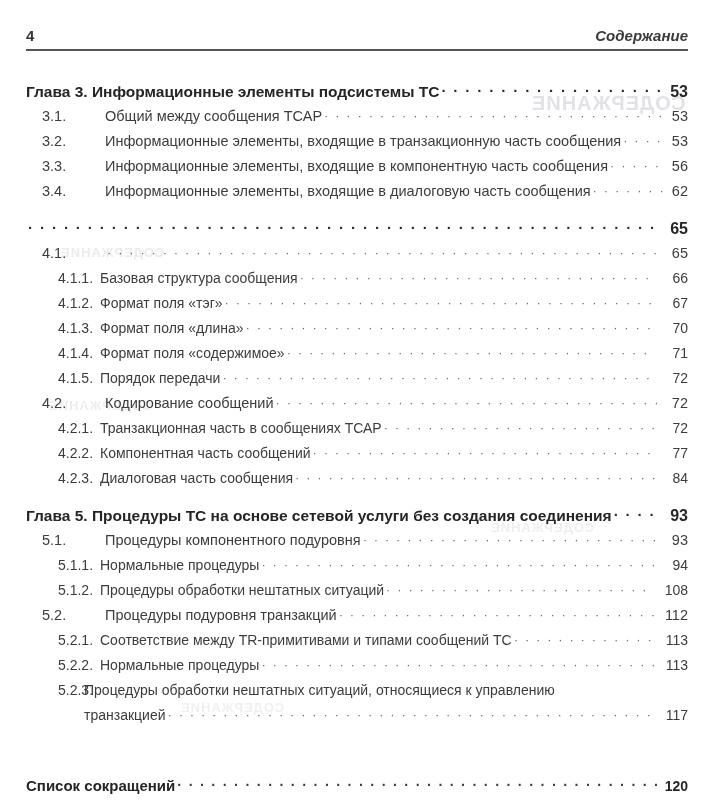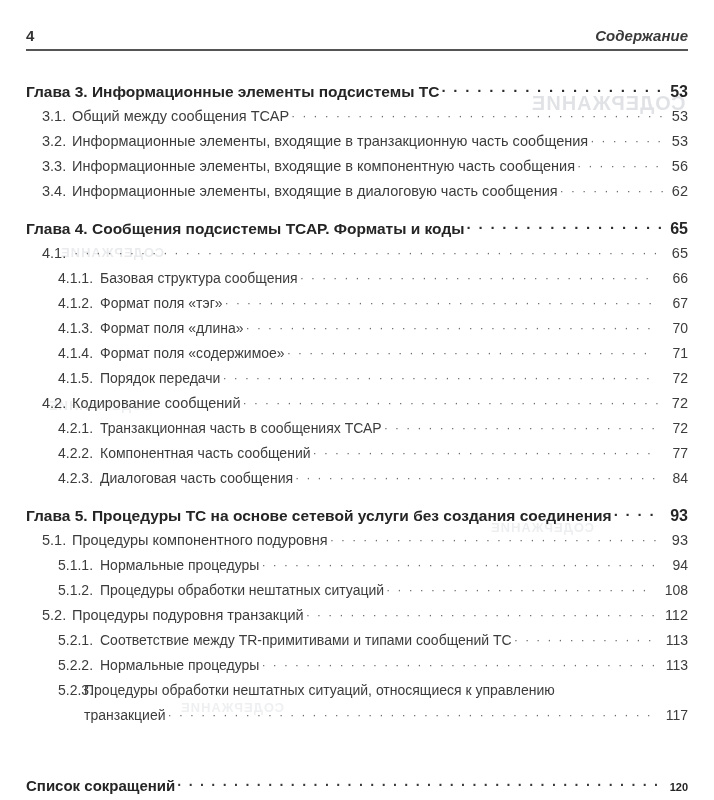--- a/index.html
+++ b/index.html
@@ -123,21 +123,21 @@
   .lvl-chapter .pg { color: #252525; }
   .lvl-chapter .leader {
     font-weight: bold;
     color: #2d2d2d;
     letter-spacing: 1.4px;
     font-size: 15px;
   }
   .lvl-chapter .pg { font-size: 16px; min-width: 26px; }
 
   
-  .lvl-section { font-size: 14.5px; }
+  .lvl-section { font-size: 14.5px; gap: 33px; }
   .lvl-section .num { width: 46px; padding-left: 16px; }
   .lvl-section .pg  { min-width: 24px; }
 
   
   .lvl-sub { font-size: 14px; gap: 16px; }
   .lvl-sub .num { width: 58px; padding-left: 32px; }
   .lvl-sub .pg  { min-width: 24px; margin-left: 8px; }
 
   
   .lvl-back {
@@ -145,21 +145,21 @@
     font-weight: bold;
     margin-top: 25px;
   }
   .lvl-back .label, .lvl-back .pg { color: #252525; }
   .lvl-back .leader {
     font-weight: bold;
     color: #3a3a3a;
     letter-spacing: 1.4px;
     font-size: 14px;
   }
-  .lvl-back .pg { font-size: 11px; min-width: 30px; }
+  .lvl-back .pg { font-size: 14px; min-width: 30px; }
 
   
   .row.wrapped { display: block; white-space: normal; }
   .row.wrapped .w-first {
     display: flex;
     align-items: flex-end;
   }
   .row.wrapped .w-second {
     display: flex;
     align-items: baseline;
@@ -220,21 +220,20 @@
       <div class="row lvl-section">
         <span class="num">3.4.</span>
         <span class="body">
           <span class="label">Информационные элементы, входящие в диалоговую часть сообщения</span>
           <span class="leader">· · · · · · · · · · · · · · · · · · · · · · · · · · · · · · · · · · · · · · · · · · · · · · · · · · · · · · · · · · · · · · · · · · · · · · · · · · · · · · · · · · · · · · · · · · · · · · · · · · · · · · · · · · · · · · · · · · · · · · · · · · · · · · · · · · · · · · · · · · · · · · · · · · · · · · · · · · · · · · · · · · · · · · · · · · · · · · · · · · · · · · · · · · · · · · · · · · · · · · · · </span>
           <span class="pg">62</span>
         </span>
       </div>
       <div class="row lvl-chapter">
         <span class="body">
-          <span class="label">Глава 4. Сообщения подсистемы ТСАР. Форматы и коды</span>
           <span class="leader">· · · · · · · · · · · · · · · · · · · · · · · · · · · · · · · · · · · · · · · · · · · · · · · · · · · · · · · · · · · · · · · · · · · · · · · · · · · · · · · · · · · · · · · · · · · · · · · · · · · · · · · · · · · · · · · · · · · · · · · · · · · · · · · · · · · · · · · · · · · · · · · · · · · · · · · · · · · · · · · · · · · · · · · · · · · · · · · · · · · · · · · · · · · · · · · · · · · · · · · · </span>
           <span class="pg">65</span>
         </span>
       </div>
       <div class="row lvl-section">
         <span class="num">4.1.</span>
         <span class="body">
           <span class="leader">· · · · · · · · · · · · · · · · · · · · · · · · · · · · · · · · · · · · · · · · · · · · · · · · · · · · · · · · · · · · · · · · · · · · · · · · · · · · · · · · · · · · · · · · · · · · · · · · · · · · · · · · · · · · · · · · · · · · · · · · · · · · · · · · · · · · · · · · · · · · · · · · · · · · · · · · · · · · · · · · · · · · · · · · · · · · · · · · · · · · · · · · · · · · · · · · · · · · · · · · </span>
           <span class="pg">65</span>
         </span>

